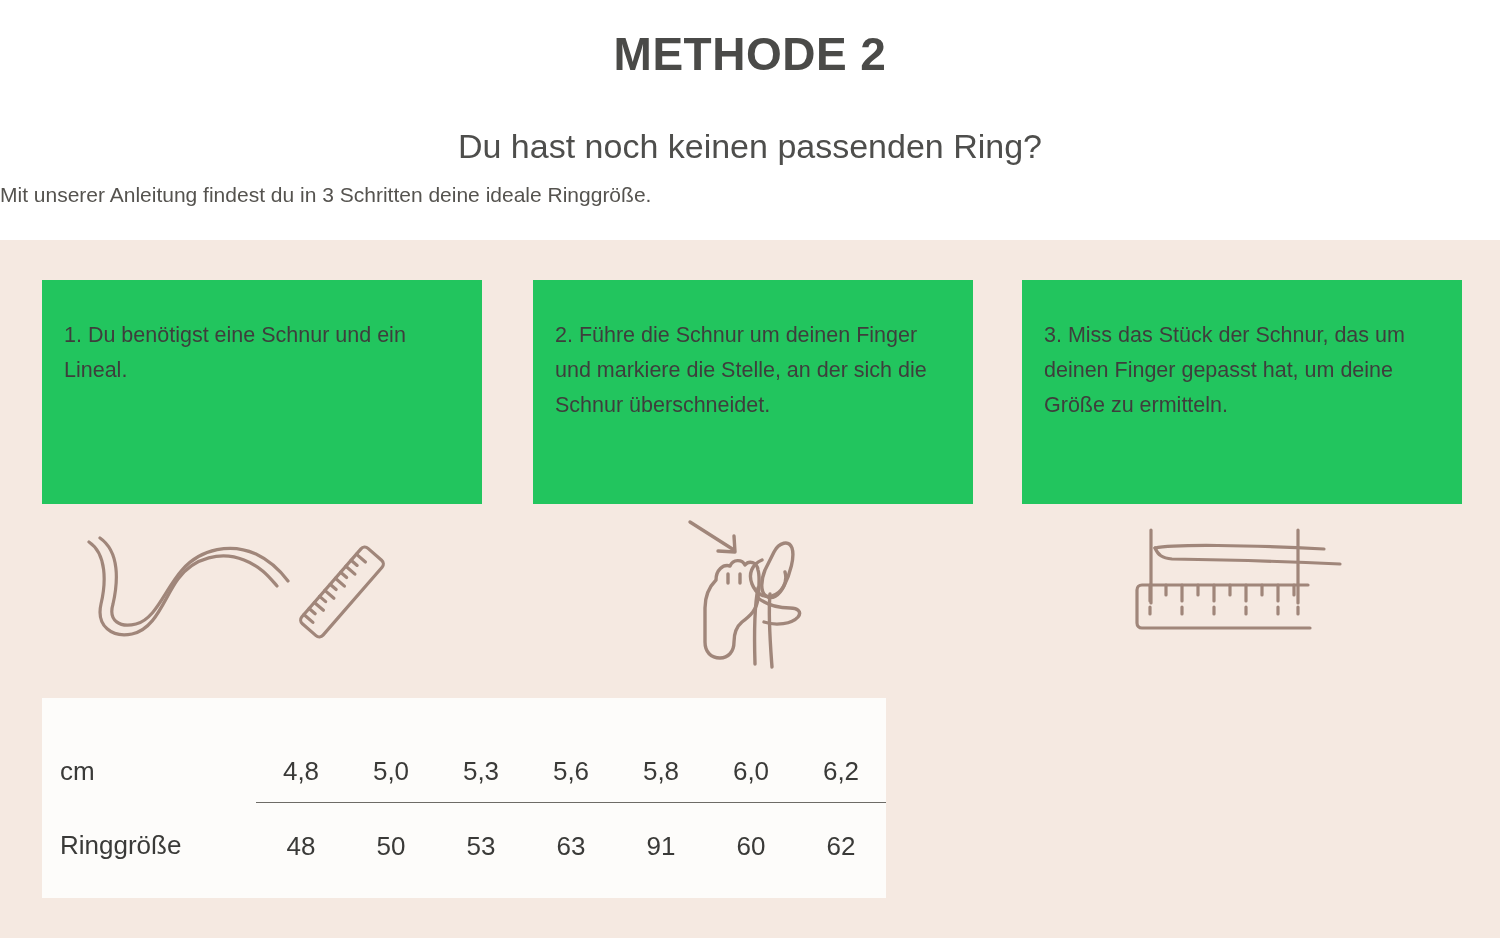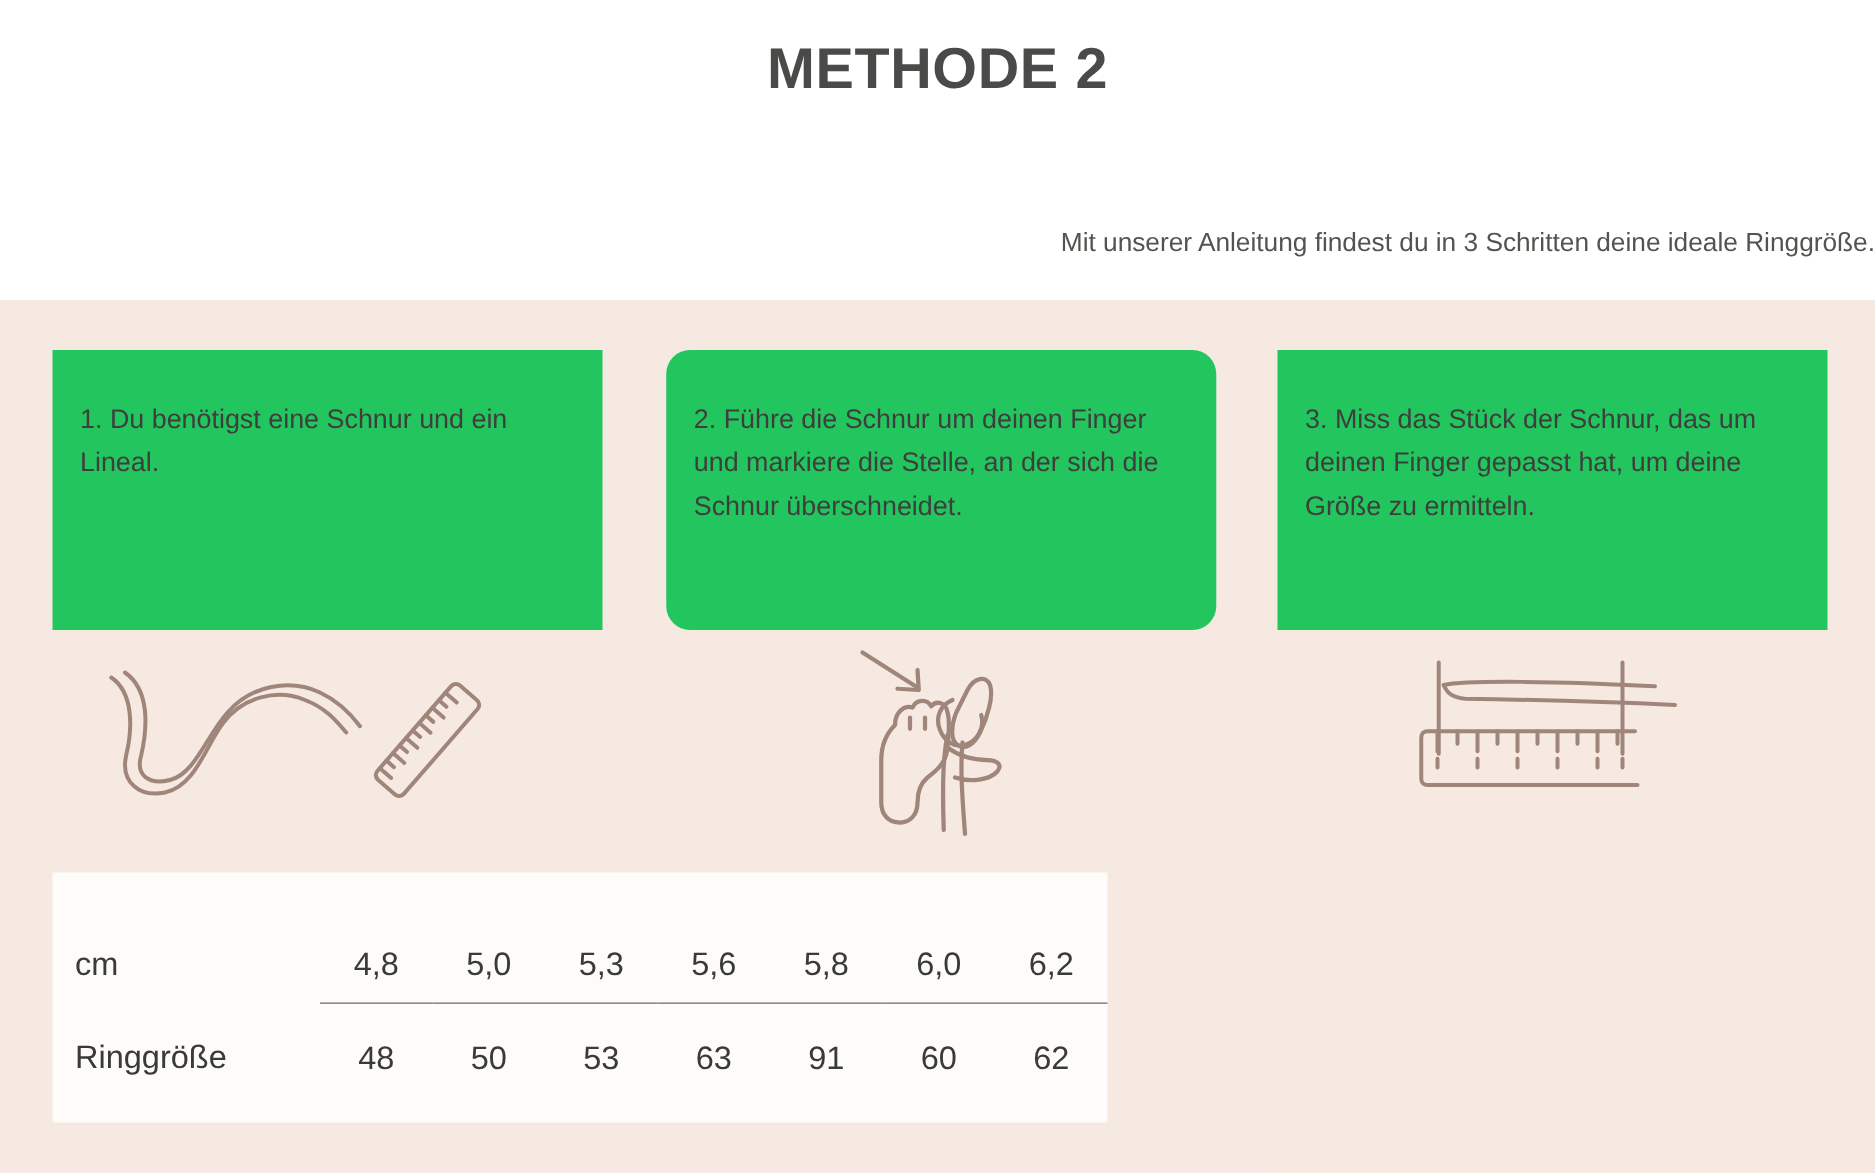--- a/index.html
+++ b/index.html
@@ -49,21 +49,21 @@
     font-size: 34px;
     font-weight: 400;
     color: #4e4e4c;
     line-height: 1.2;
   }
   .page-lead {
     position: absolute;
     left: 0;
     top: 181px;
     width: 1500px;
-    text-align: right;
+    text-align: left;
     font-size: 21px;
     font-weight: 400;
     color: #55534f;
     line-height: 1.3;
   }
 
   
   .body-band {
     position: absolute;
     left: 0;
@@ -77,21 +77,21 @@
   .step-card {
     position: absolute;
     top: 280px;
     width: 440px;
     height: 224px;
     background: #22c55e;
     box-sizing: border-box;
     padding: 38px 26px 0 22px;
   }
   .step-card.c1 { left: 42px; }
-  .step-card.c2 { left: 533px; border-radius: 19px; }
+  .step-card.c2 { left: 533px; }
   .step-card.c3 { left: 1022px; }
   .step-text {
     font-size: 21.5px;
     line-height: 1.62;
     color: #3e3e3c;
     font-weight: 400;
     white-space: pre-line;
   }
 
   
@@ -138,20 +138,21 @@
   .size-table tr.row-cm td.datacell { border-bottom: 1.5px solid #6d6b66; margin-top: 44px; }
   .size-table tr.row-cm td.rowlabel { border-bottom: none; }
 </style>
 </head>
 <body>
 
 <div class="page">
 
   <div class="header-band">
     <div class="page-title">METHODE 2</div>
+    <div class="page-subtitle">Du hast noch keinen passenden Ring?</div>
     <div class="page-lead">Mit unserer Anleitung findest du in 3 Schritten deine ideale Ringgröße.</div>
   </div>
 
   <div class="body-band"></div>
 
   <div class="step-card c1">
     <div class="step-text">1. Du benötigst eine Schnur und ein Lineal.</div>
   </div>
 
   <div class="step-card c2">

